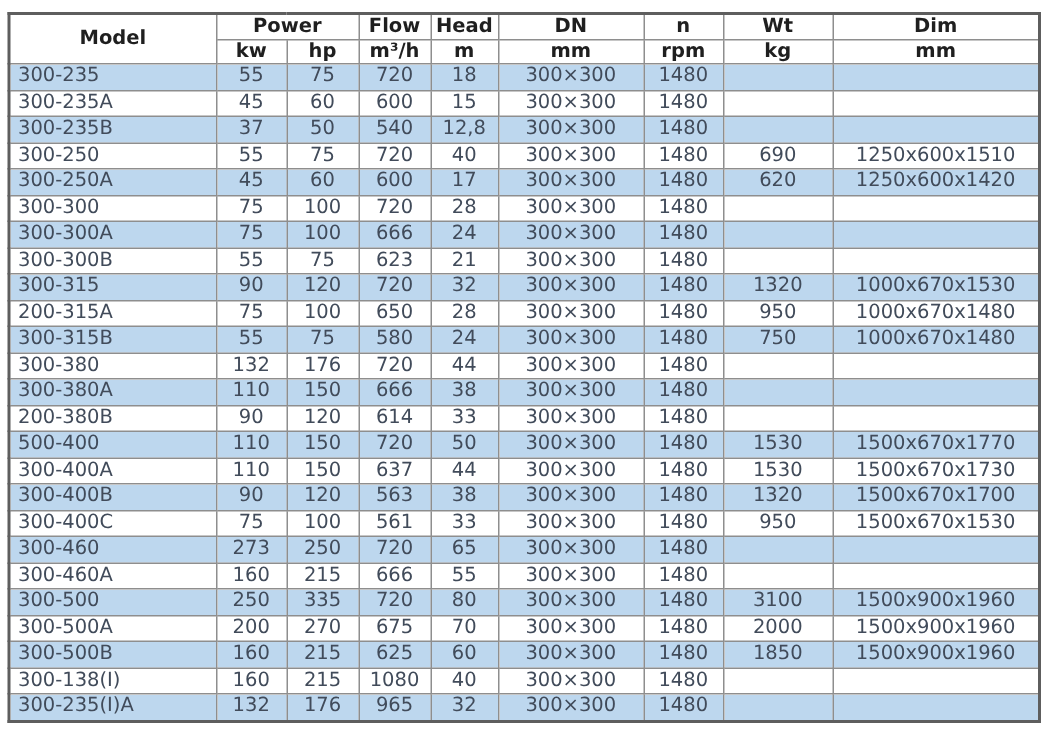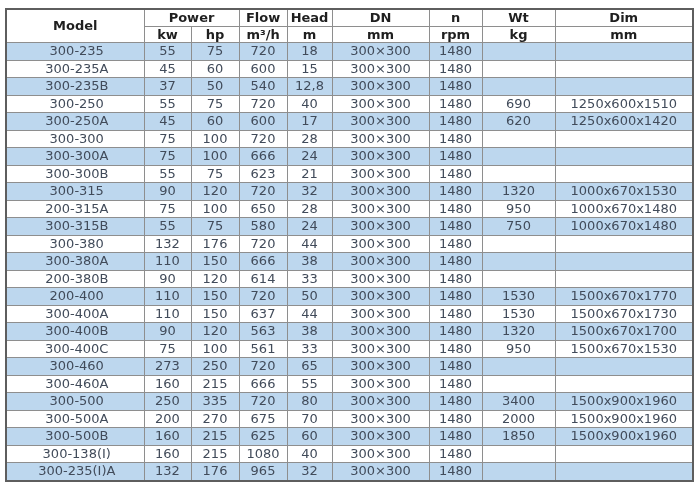--- a/index.html
+++ b/index.html
@@ -42,21 +42,21 @@
   .spec-table th {
     font-weight: bold;
     color: var(--header-text);
     background: var(--row-default);
     height: 15.5px;
     line-height: 15.5px;
   }
   .spec-table tbody tr:nth-child(odd) td { background: var(--row-alt); }
   .spec-table tbody tr:nth-child(even) td { background: var(--row-default); }
   .spec-table td.model-col {
-    text-align: center;
+    text-align: left;
     padding-left: 5px;
   }
 </style>
 </head>
 <body>
 
 <table class="spec-table">
   <colgroup>
     <col style="width:138px">
     <col style="width:47px">
@@ -239,21 +239,21 @@
         <td>90</td>
         <td>120</td>
         <td>614</td>
         <td>33</td>
         <td>300×300</td>
         <td>1480</td>
         <td></td>
         <td></td>
       </tr>
       <tr>
-        <td class="model-col">200-400</td>
+        <td class="model-col">500-400</td>
         <td>110</td>
         <td>150</td>
         <td>720</td>
         <td>50</td>
         <td>300×300</td>
         <td>1480</td>
         <td>1530</td>
         <td>1500x670x1770</td>
       </tr>
       <tr>
@@ -312,21 +312,21 @@
         <td></td>
       </tr>
       <tr>
         <td class="model-col">300-500</td>
         <td>250</td>
         <td>335</td>
         <td>720</td>
         <td>80</td>
         <td>300×300</td>
         <td>1480</td>
-        <td>3400</td>
+        <td>3100</td>
         <td>1500x900x1960</td>
       </tr>
       <tr>
         <td class="model-col">300-500A</td>
         <td>200</td>
         <td>270</td>
         <td>675</td>
         <td>70</td>
         <td>300×300</td>
         <td>1480</td>

